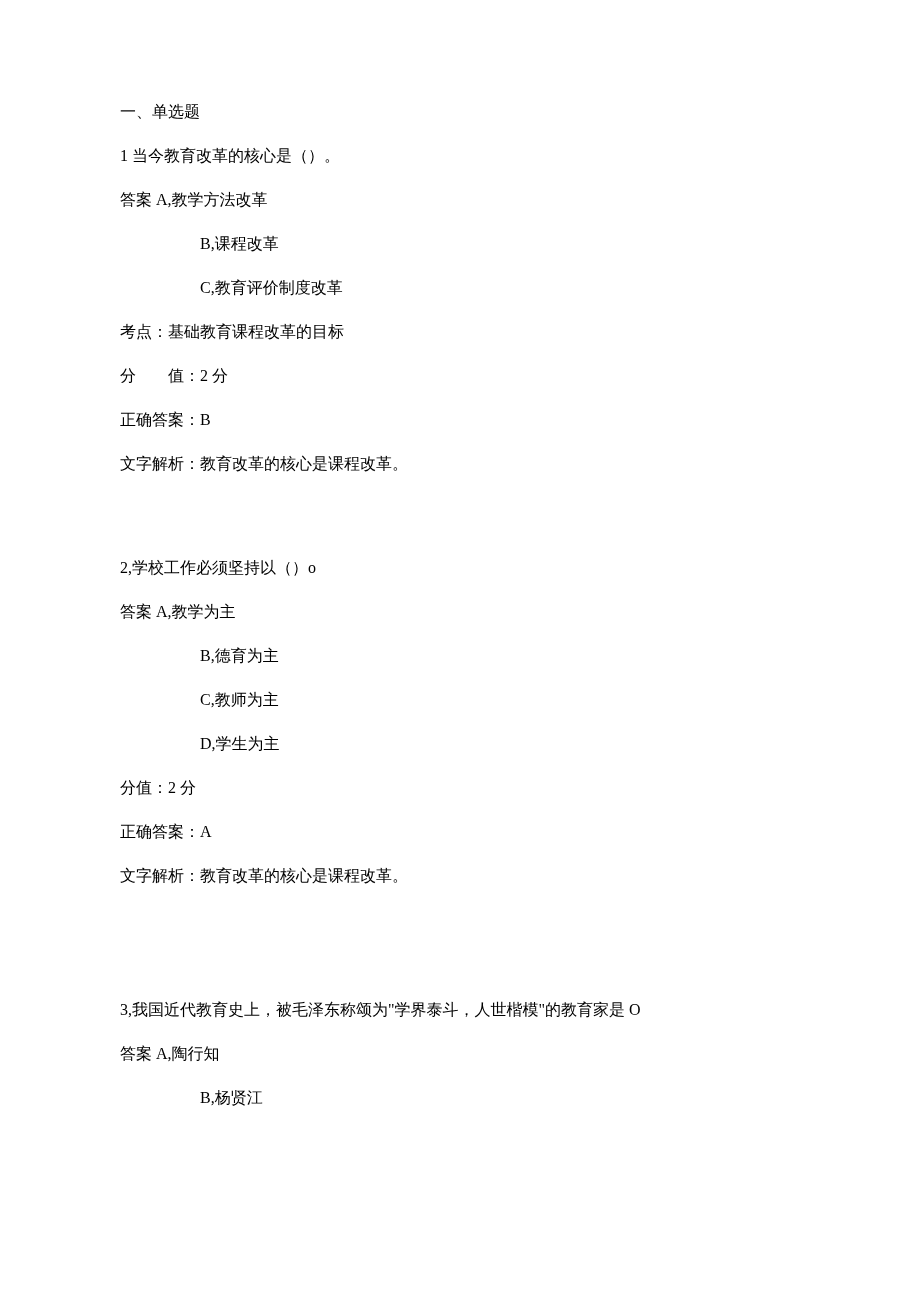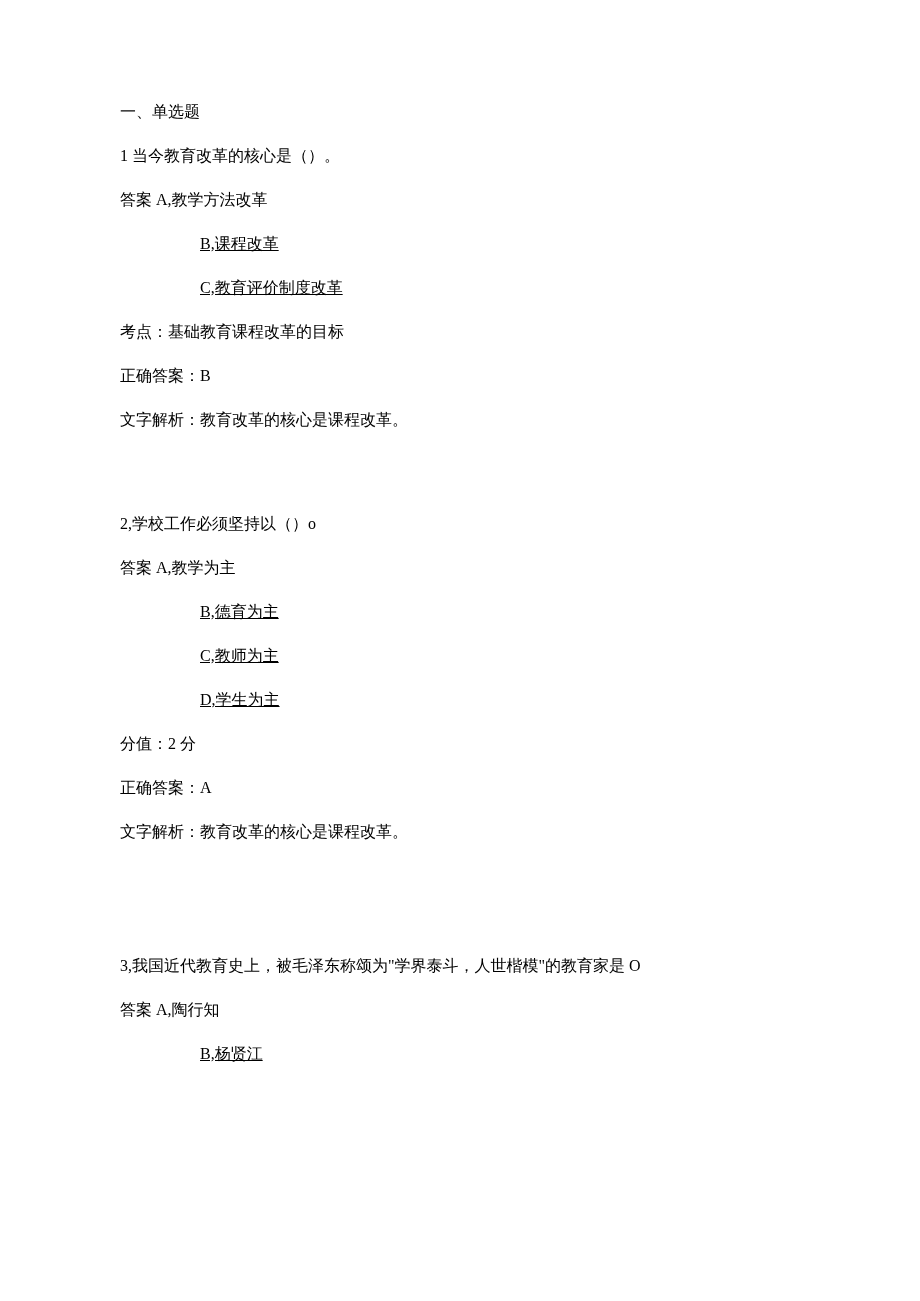--- a/index.html
+++ b/index.html
@@ -23,21 +23,20 @@
     }
     .section-header {
       margin-bottom: 20px;
     }
     .line {
       margin-bottom: 20px;
     }
     .option-indent {
       padding-left: 80px;
       margin-bottom: 20px;
-      text-decoration: underline;
     }
     .gap {
       height: 60px;
     }
     .gap-large {
       height: 90px;
     }
   </style>
 </head>
 <body>
@@ -45,20 +44,21 @@
 <div class="page">
 
 
   <div class="section-header line">一、单选题</div>
 
   <div class="line">1 当今教育改革的核心是（）。</div>
   <div class="line">答案 A,教学方法改革</div>
   <div class="option-indent">B,课程改革</div>
   <div class="option-indent">C,教育评价制度改革</div>
   <div class="line">考点：基础教育课程改革的目标</div>
+  <div class="line">分  值：2 分</div>
   <div class="line">正确答案：B</div>
   <div class="line">文字解析：教育改革的核心是课程改革。</div>
 
   <div class="gap"></div>
 
   <div class="line">2,学校工作必须坚持以（）o</div>
   <div class="line">答案 A,教学为主</div>
   <div class="option-indent">B,德育为主</div>
   <div class="option-indent">C,教师为主</div>
   <div class="option-indent">D,学生为主</div>

